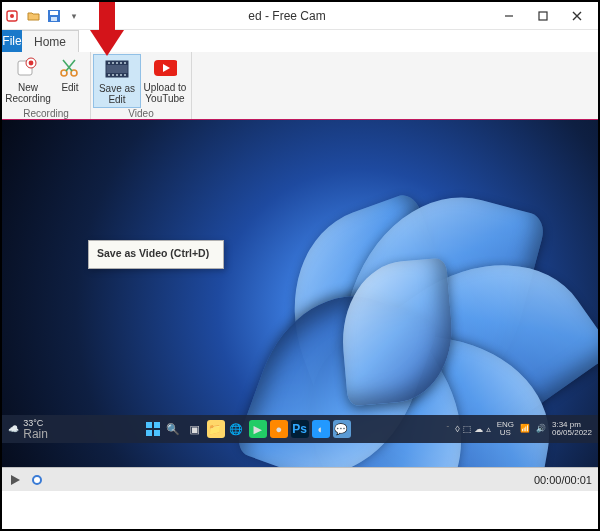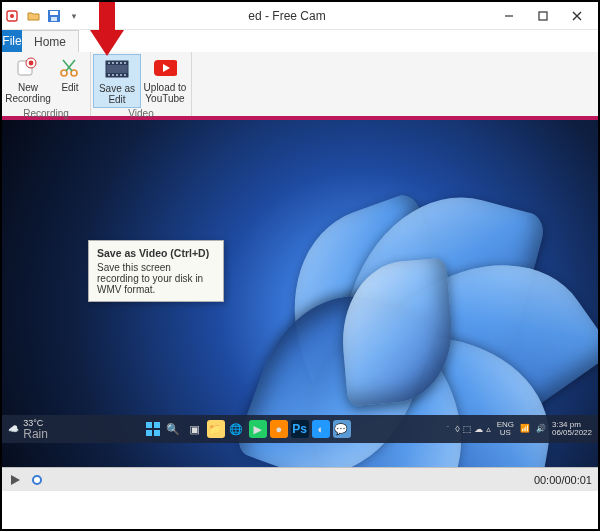--- a/index.html
+++ b/index.html
@@ -9,21 +9,21 @@
 .qat { display: flex; gap: 4px; align-items: center; }
 .qat-icon { width: 16px; height: 16px; display: inline-flex; align-items: center; justify-content: center; }
 .title-text { flex: 1; text-align: center; font-size: 12px; color: #333; }
 .winbtns { display: flex; }
 .winbtn { width: 34px; height: 26px; display: flex; align-items: center; justify-content: center; font-size: 11px; }
 
 .tabs { height: 22px; display: flex; align-items: stretch; background: #fff; }
 .tab-file { width: 20px; background: #1979ca; color: #fff; font-size: 12px; display: flex; align-items: center; justify-content: center; }
 .tab-home { padding: 0 12px; font-size: 12px; display: flex; align-items: center; background: #f5f5f5; border-top: 1px solid #d0d0d0; border-right: 1px solid #d0d0d0; color: #444; }
 
-.ribbon { height: 68px; background: #f5f5f5; border-bottom: 4px solid #be185d; display: flex; }
+.ribbon { height: 68px; background: #f5f5f5; border-bottom: 1px solid #be185d; display: flex; }
 .group { display: flex; flex-direction: column; border-right: 1px solid #d8d8d8; }
 .group-body { flex: 1; display: flex; align-items: flex-start; padding: 2px 2px 0; }
 .group-label { text-align: center; font-size: 10px; color: #666; padding-bottom: 2px; }
 .rbtn { width: 48px; height: 54px; display: flex; flex-direction: column; align-items: center; justify-content: flex-start; padding-top: 2px; font-size: 10px; color: #333; text-align: center; line-height: 1.1; cursor: default; }
 .rbtn .ric { width: 24px; height: 24px; margin-bottom: 2px; display: flex; align-items: center; justify-content: center; }
 .rbtn.active { background: #cde6f7; border: 1px solid #91c0e6; }
 
 .arrow-overlay { position: absolute; top: 0; left: 80px; z-index: 50; pointer-events: none; }
 
 .content { position: relative; height: 347px; background: #1b2a4a; overflow: hidden; }
@@ -175,21 +175,20 @@
       <div class="petal" style="left:150px;top:60px;width:160px;height:210px;transform:rotate(55deg)"></div>
       <div class="petal" style="left:130px;top:140px;width:150px;height:190px;transform:rotate(100deg)"></div>
       <div class="petal" style="left:60px;top:150px;width:150px;height:190px;transform:rotate(150deg)"></div>
       <div class="petal" style="left:10px;top:110px;width:150px;height:190px;transform:rotate(200deg)"></div>
       <div class="petal" style="left:90px;top:80px;width:110px;height:140px;transform:rotate(-5deg);background:linear-gradient(135deg,#e0f0ff,#7ab4f5 50%,#2a5ab8);"></div>
     </div>
   </div>
 
   <div class="tooltip">
     <b>Save as Video (Ctrl+D)</b>
-    <span>Save this screen recording to your disk in WMV format.</span>
   </div>
 
   <div class="taskbar">
     <div class="tb-left">
       <span>☁️</span>
       <div style="line-height:1">
         <div>33°C</div>
         <div style="font-size:12px;color:#aaa">Rain</div>
       </div>
     </div>

